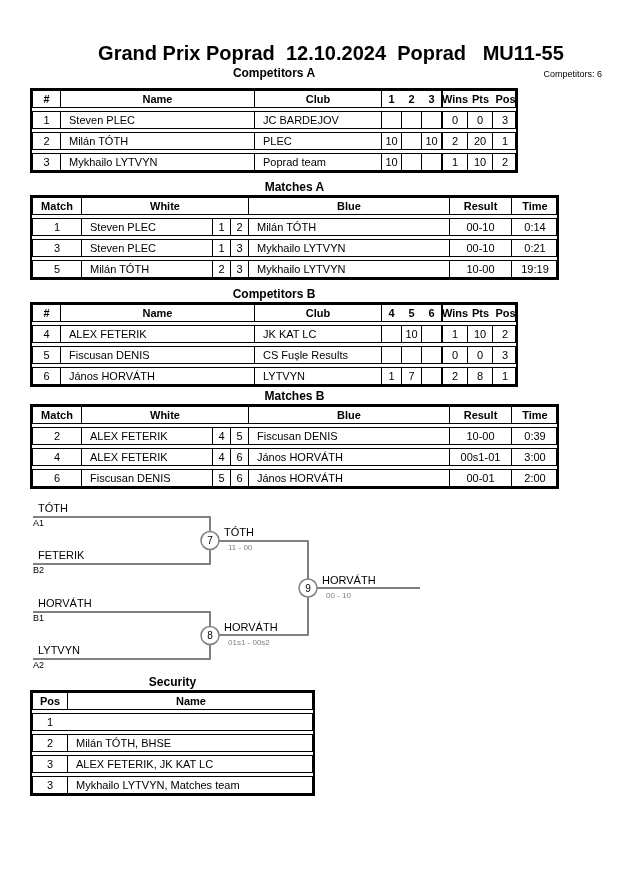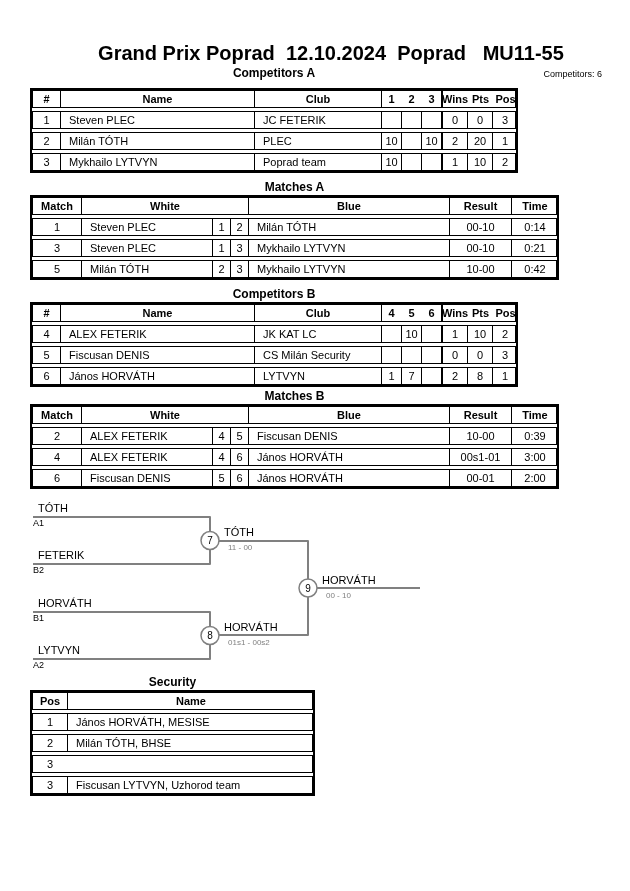--- a/index.html
+++ b/index.html
@@ -55,21 +55,21 @@
     </div>
     <div class="c thick" style="width:76px; padding:0;">
       <span class="gspan" style="width:26px">Wins</span>
       <span class="gspan" style="width:25px">Pts</span>
       <span class="gspan" style="width:25px">Pos</span>
     </div>
   </div>
   <div class="row">
     <div class="c" style="width:27px">1</div>
     <div class="c l" style="width:194px">Steven PLEC</div>
-    <div class="c l" style="width:127px">JC FETERIK</div>
+    <div class="c l" style="width:127px">JC BARDEJOV</div>
     <div class="c" style="width:20px"></div>
     <div class="c" style="width:20px"></div>
     <div class="c" style="width:20px"></div>
     <div class="c thick" style="width:26px">0</div>
     <div class="c" style="width:25px">0</div>
     <div class="c" style="width:25px">3</div>
   </div>
   <div class="row">
     <div class="c" style="width:27px">2</div>
     <div class="c l" style="width:194px">Milán TÓTH</div>
@@ -121,21 +121,21 @@
     <div class="c" style="width:62px">00-10</div>
     <div class="c" style="width:47px">0:21</div>
   </div>
   <div class="row">
     <div class="c" style="width:48px">5</div>
     <div class="c l" style="width:131px">Milán TÓTH</div>
     <div class="c" style="width:18px">2</div>
     <div class="c" style="width:18px">3</div>
     <div class="c l" style="width:201px">Mykhailo LYTVYN</div>
     <div class="c" style="width:62px">10-00</div>
-    <div class="c" style="width:47px">0:42</div>
+    <div class="c" style="width:47px">19:19</div>
   </div>
 </div>
 
 <div class="abs section-title" style="top:287px; left:30px; width:488px;">Competitors B</div>
 <div class="tbl" style="left:30px; top:302px; width:484px;">
   <div class="row hdr">
     <div class="c" style="width:27px">#</div>
     <div class="c" style="width:194px">Name</div>
     <div class="c" style="width:127px">Club</div>
     <div class="c" style="width:60px; padding:0;">
@@ -156,21 +156,21 @@
     <div class="c" style="width:20px"></div>
     <div class="c" style="width:20px">10</div>
     <div class="c" style="width:20px"></div>
     <div class="c thick" style="width:26px">1</div>
     <div class="c" style="width:25px">10</div>
     <div class="c" style="width:25px">2</div>
   </div>
   <div class="row">
     <div class="c" style="width:27px">5</div>
     <div class="c l" style="width:194px">Fiscusan DENIS</div>
-    <div class="c l" style="width:127px">CS Milán Security</div>
+    <div class="c l" style="width:127px">CS Fușle Results</div>
     <div class="c" style="width:20px"></div>
     <div class="c" style="width:20px"></div>
     <div class="c" style="width:20px"></div>
     <div class="c thick" style="width:26px">0</div>
     <div class="c" style="width:25px">0</div>
     <div class="c" style="width:25px">3</div>
   </div>
   <div class="row">
     <div class="c" style="width:27px">6</div>
     <div class="c l" style="width:194px">János HORVÁTH</div>
@@ -257,26 +257,26 @@
 </svg>
 
 <div class="abs section-title" style="top:675px; left:30px; width:285px;">Security</div>
 <div class="tbl" style="left:30px; top:690px; width:281px;">
   <div class="row hdr">
     <div class="c" style="width:34px">Pos</div>
     <div class="c" style="width:247px">Name</div>
   </div>
   <div class="row">
     <div class="c" style="width:34px">1</div>
-    <div class="c l" style="width:247px">János HORVÁTH, MESISE</div>
   </div>
   <div class="row">
     <div class="c" style="width:34px">2</div>
     <div class="c l" style="width:293px">Milán TÓTH, BHSE</div>
   </div>
   <div class="row">
     <div class="c" style="width:34px">3</div>
+    <div class="c l" style="width:247px">ALEX FETERIK, JK KAT LC</div>
   </div>
   <div class="row">
     <div class="c" style="width:34px">3</div>
-    <div class="c l" style="width:247px">Fiscusan LYTVYN, Uzhorod team</div>
+    <div class="c l" style="width:247px">Mykhailo LYTVYN, Matches team</div>
   </div>
 </div>
 
 </body></html>

